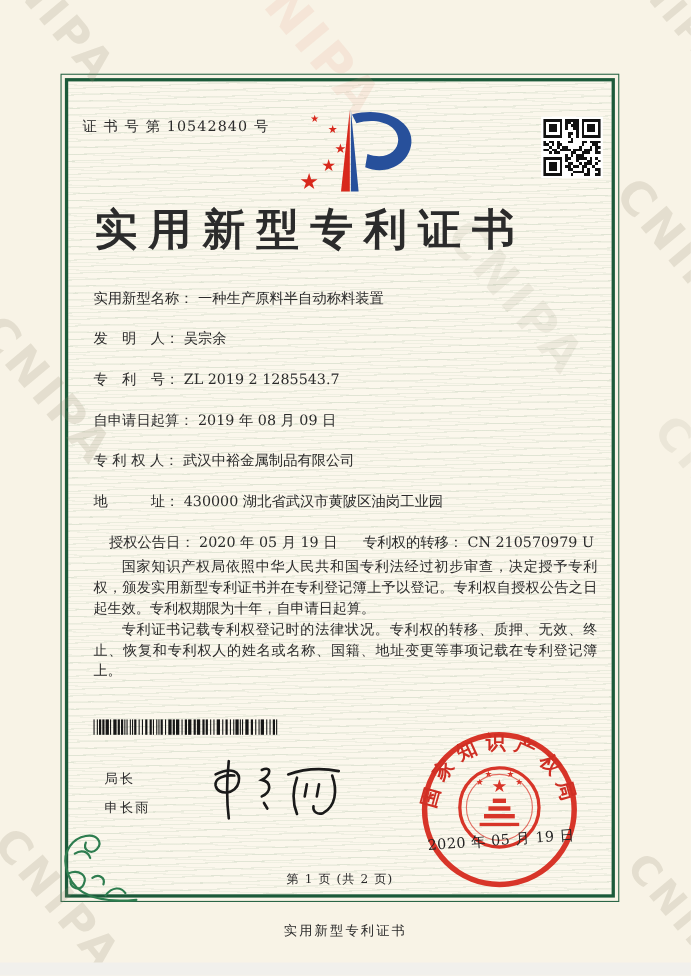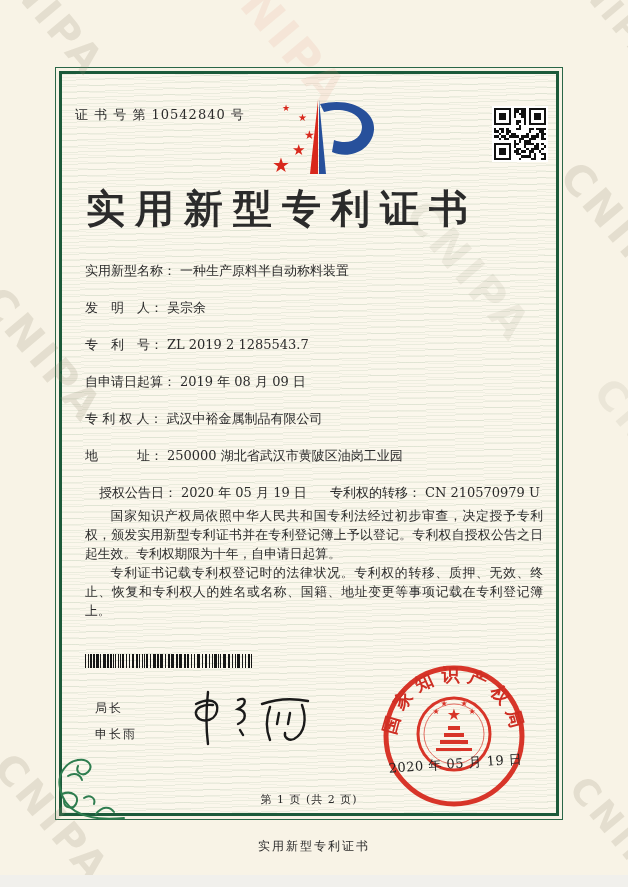--- a/index.html
+++ b/index.html
@@ -350,21 +350,21 @@
   <div class="abs content row" style="top:336px;">
     <span class="lbl">专　利　号：</span><span>ZL 2019 2 1285543.7</span>
   </div>
   <div class="abs content row" style="top:373px;">
     <span class="lbl">自申请日起算：</span><span>2019 年 08 月 09 日</span>
   </div>
   <div class="abs content row" style="top:410px;">
     <span class="lbl">专 利 权 人：</span><span>武汉中裕金属制品有限公司</span>
   </div>
   <div class="abs content row" style="top:447px;">
-    <span class="lbl">地　　　址：</span><span>250000 湖北省武汉市黄陂区油岗工业园</span>
+    <span class="lbl">地　　　址：</span><span>430000 湖北省武汉市黄陂区油岗工业园</span>
   </div>
   <div class="abs content row" style="top:484px;margin-left:14px;">
     <span class="lbl">授权公告日：</span><span>2020 年 05 月 19 日</span>
   </div>
   <div class="abs content row" style="top:484px;left:330px;">
     <span class="lbl">专利权的转移：</span><span>CN 210570979 U</span>
   </div>
 
   <div class="abs content paras">
     <p>国家知识产权局依照中华人民共和国专利法经过初步审查，决定授予专利权，颁发实用新型专利证书并在专利登记簿上予以登记。专利权自授权公告之日起生效。专利权期限为十年，自申请日起算。</p>

